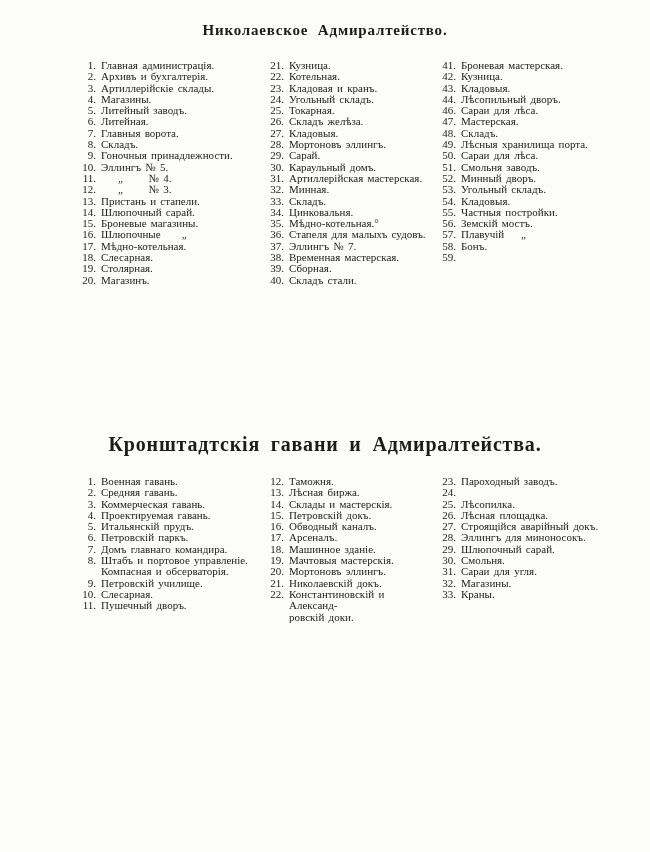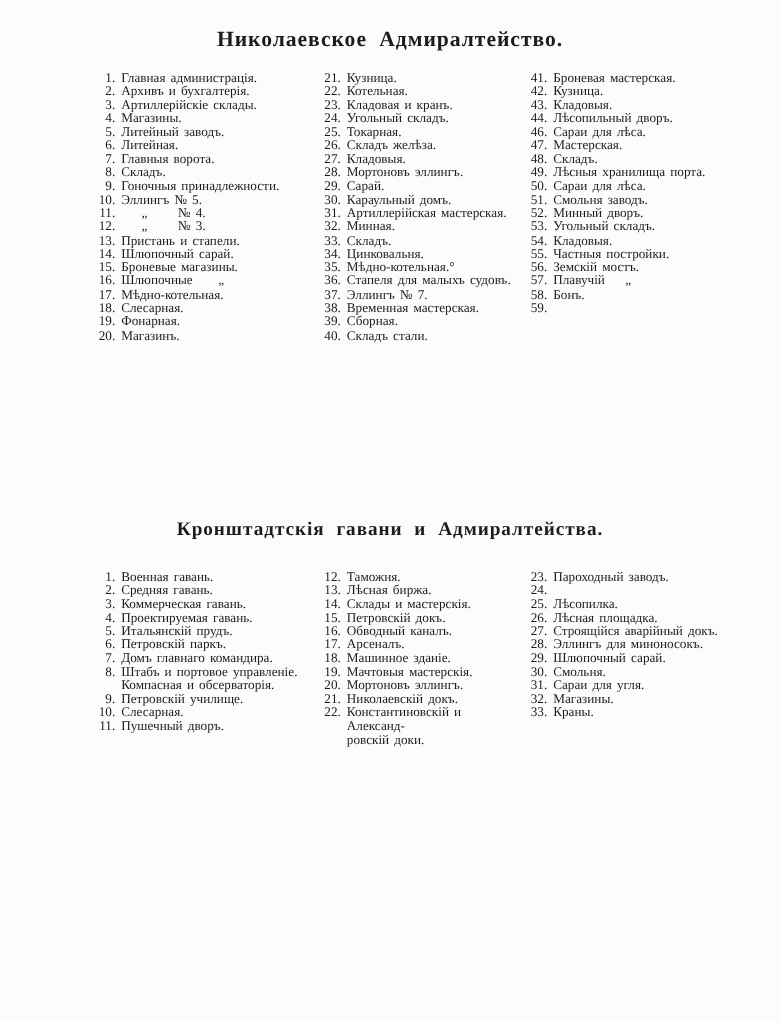--- a/index.html
+++ b/index.html
@@ -19,22 +19,22 @@
   .title{
     position:absolute;
     left:0;
     width:100%;
     text-align:center;
     font-weight:bold;
     letter-spacing:0.8px;
     word-spacing:5px;
     margin:0;
   }
-  .title-1{top:22px;font-size:18px;}
-  .title-2{top:433px;font-size:16px;}
+  .title-1{top:22px;font-size:15px;}
+  .title-2{top:433px;font-size:20px;}
   .list{
     position:absolute;
     left:0;
     width:100%;
   }
   .list-1{top:60px;}
   .list-2{top:476px;}
   .col{
     position:absolute;
     top:0;
@@ -135,21 +135,21 @@
         <div class="item">
         <span class="num">17.</span>
         <span class="txt">Мѣдно-котельная.</span>
       </div>
         <div class="item">
         <span class="num">18.</span>
         <span class="txt">Слесарная.</span>
       </div>
         <div class="item">
         <span class="num">19.</span>
-        <span class="txt">Фонарная.</span>
+        <span class="txt">Столярная.</span>
       </div>
         <div class="item">
         <span class="num">20.</span>
         <span class="txt">Магазинъ.</span>
       </div>
       </div>
     <div class="col col-b">
         <div class="item">
         <span class="num">21.</span>
         <span class="txt">Кузница.</span>

